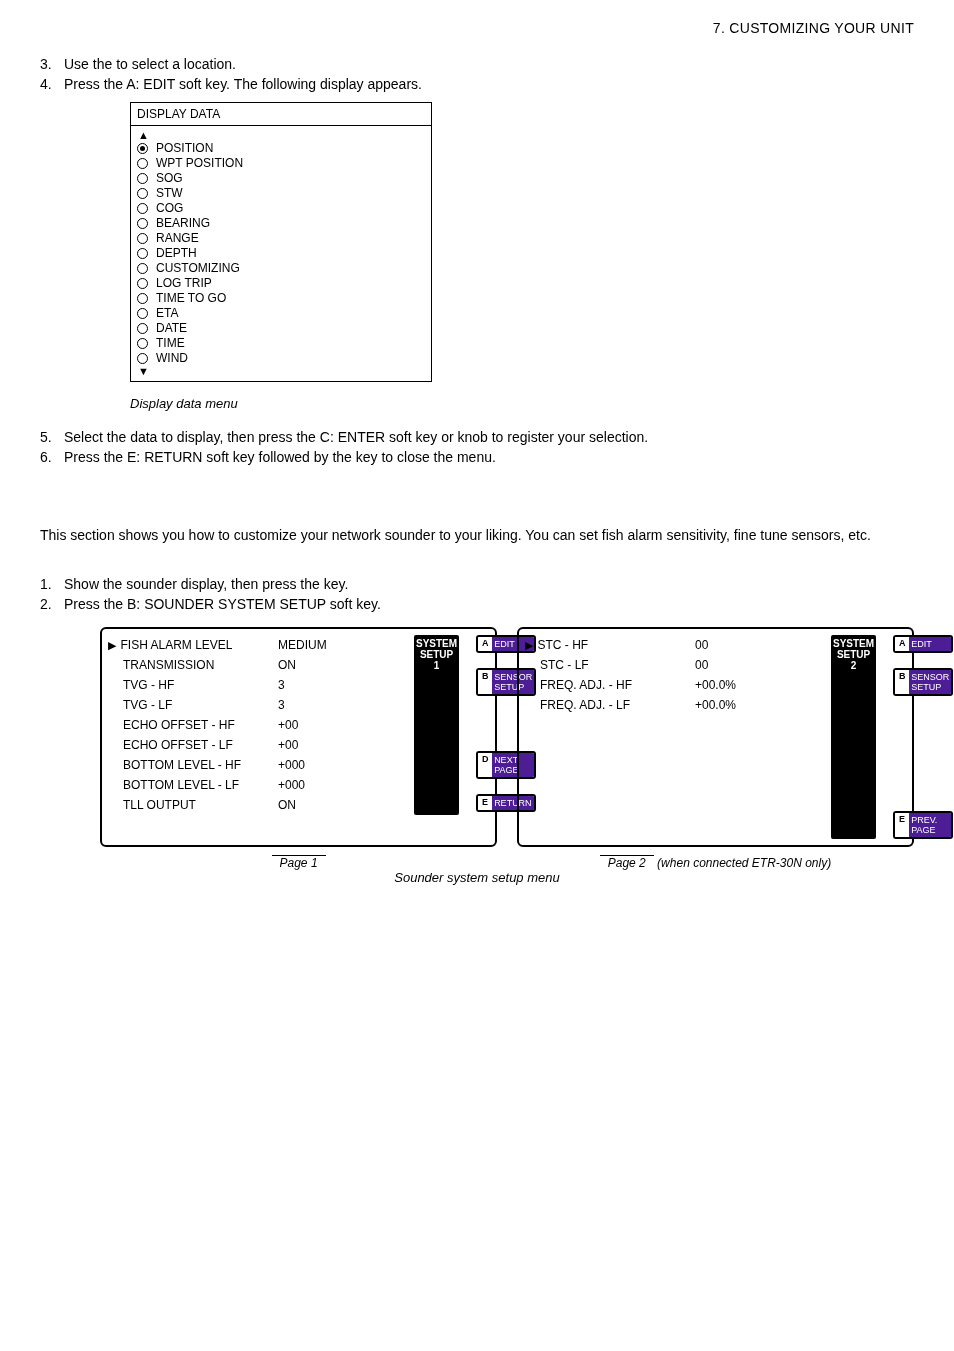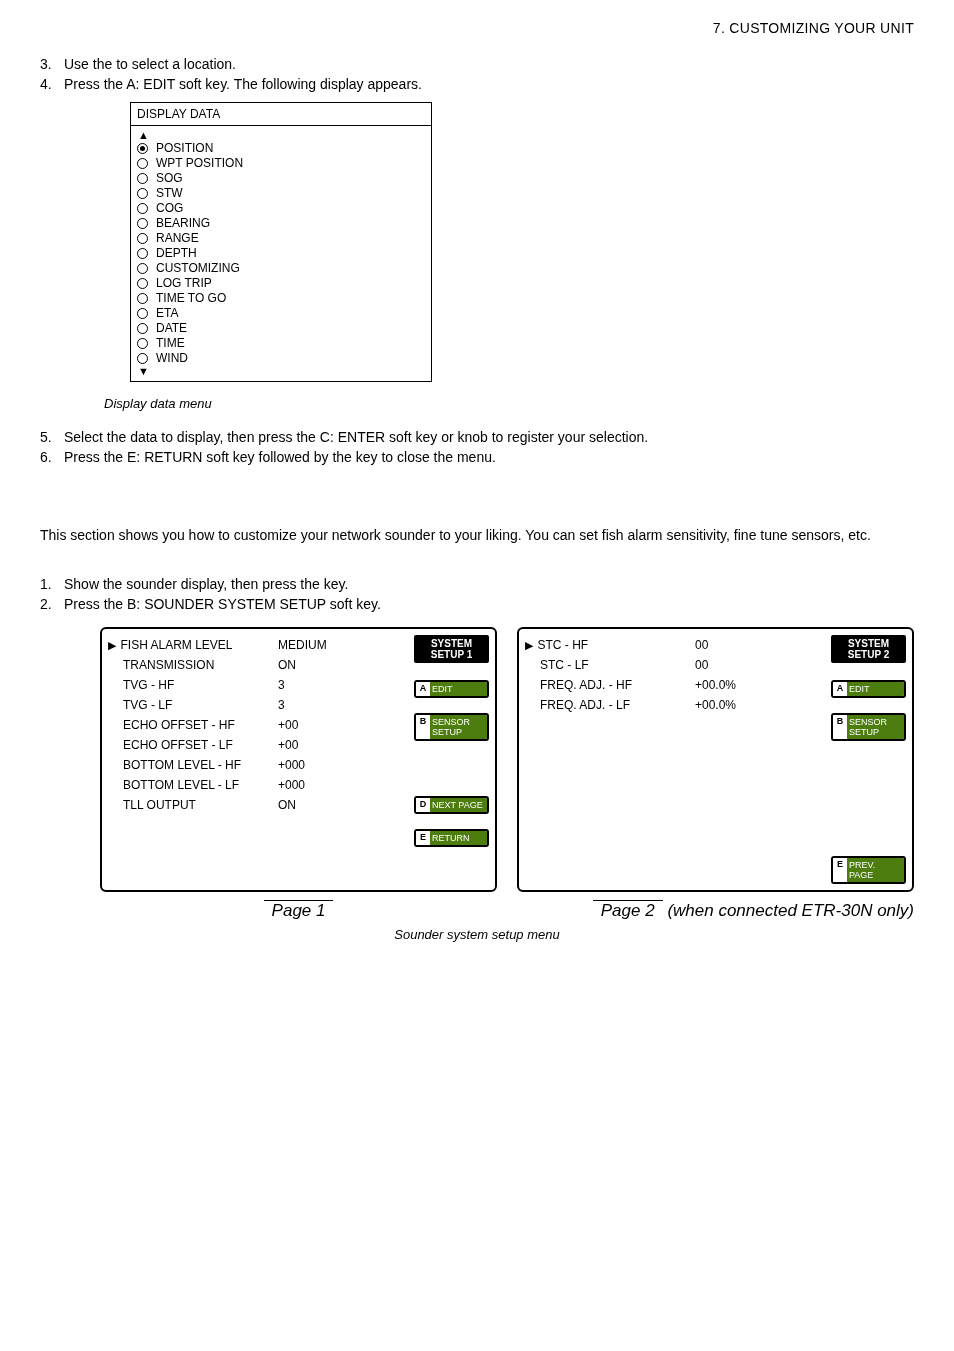--- a/index.html
+++ b/index.html
@@ -72,21 +72,21 @@
     font-size: 11px;
     line-height: 11px;
     margin-left: 1px;
   }
   .para {
     margin: 18px 0;
     line-height: 1.5;
   }
   .fig-caption{
     font-style: italic;
-    margin-left: 64px;
+    margin-left: 90px;
     margin-top: 2px;
     font-size: 13px;
   }
   .menus-wrap {
     display: flex;
     justify-content: space-between;
     margin: 15px 0 5px 60px;
     gap: 20px;
   }
   .menu-outer {
@@ -114,21 +114,21 @@
     align-items: center;
   }
   .menu-val-col {
     width: 100px;
   }
   .menu-side {
     width: 75px;
     margin-left: 4px;
     font-size: 10px;
     display: flex;
-    flex-direction: column;
+    flex-direction: row;
     gap: 17px;
   }
   .side-dark {
     background: #000;
     color: #fff;
     text-align: center;
     font-weight: bold;
     font-size: 10px;
     padding: 3px 2px;
     line-height: 11px;
@@ -145,46 +145,45 @@
     background: #fff;
     width: 14px;
     display: flex;
     align-items: flex-start;
     justify-content: center;
     font-size: 9px;
     font-weight: bold;
     padding-top: 1px;
   }
   .side-btn-text {
-    background: #4d7c0f;
+    background: #4c1d95;
     color: #fff;
     flex: 1;
     font-size: 9px;
     padding: 2px 2px;
     line-height: 10px;
   }
   .caret {
     font-size: 11px;
     margin-right: 4px;
   }
   .pages-caption {
     display: flex;
     margin-left: 60px;
     margin-top: 8px;
     font-style: italic;
-    font-size: 17px;
+    font-size: 12px;
   }
   .page-underline{
     border-top: 1px solid #000;
     display: inline-block;
   }
   .fig-caption2{
     font-style: italic;
     text-align: center;
-    margin-top: 6px;
     font-size: 13px;
   }
 </style>
 </head>
 <body>
 
 <div class="header-right">7.  CUSTOMIZING YOUR UNIT</div>
 
 <div>
   <div class="step">
@@ -441,18 +440,18 @@
       </div>
     </div>
   </div>
 </div>
 
 <div class="pages-caption">
   <div style="width:400px; text-align:center;">
     <span class="page-underline" style="padding:0 8px;">Page 1</span>
   </div>
   <div style="width:20px;"></div>
-  <div style="width:400px; text-align:right;">
+  <div style="width:400px; text-align:center;">
     <span class="page-underline" style="padding:0 8px;">Page 2</span><span> (when connected ETR-30N only)</span>
   </div>
 </div>
 
 <div class="fig-caption2">Sounder system setup menu</div>
 
 </body></html>

